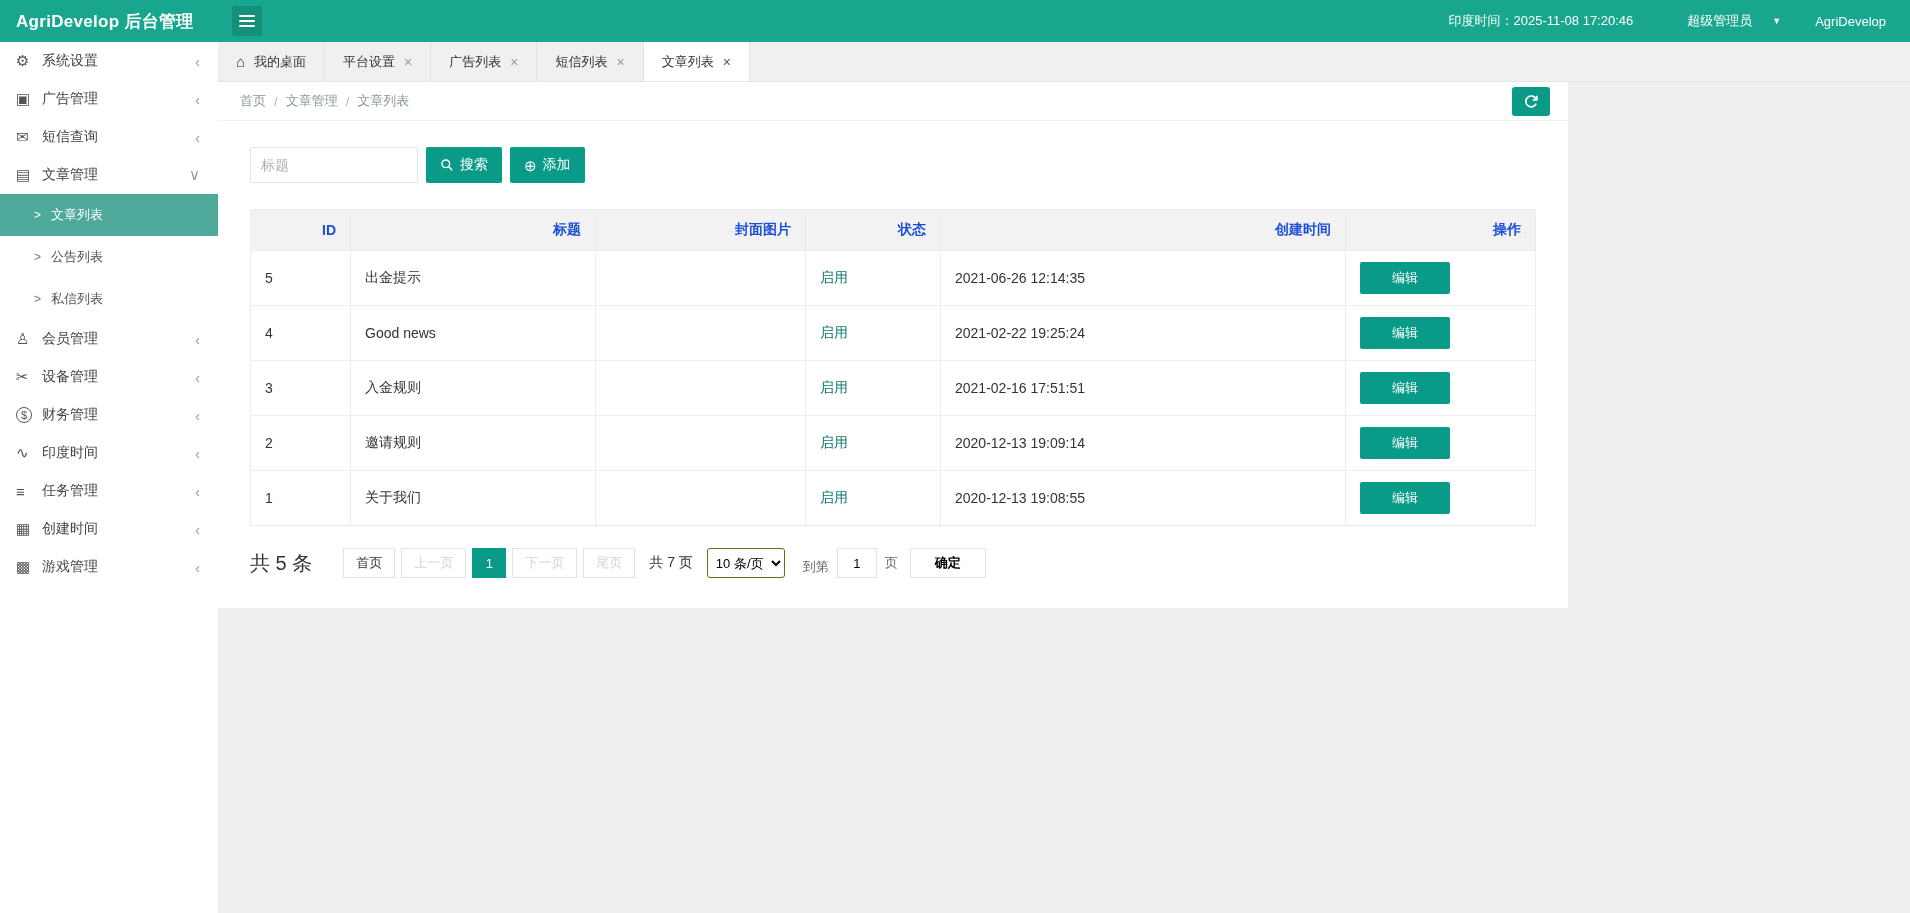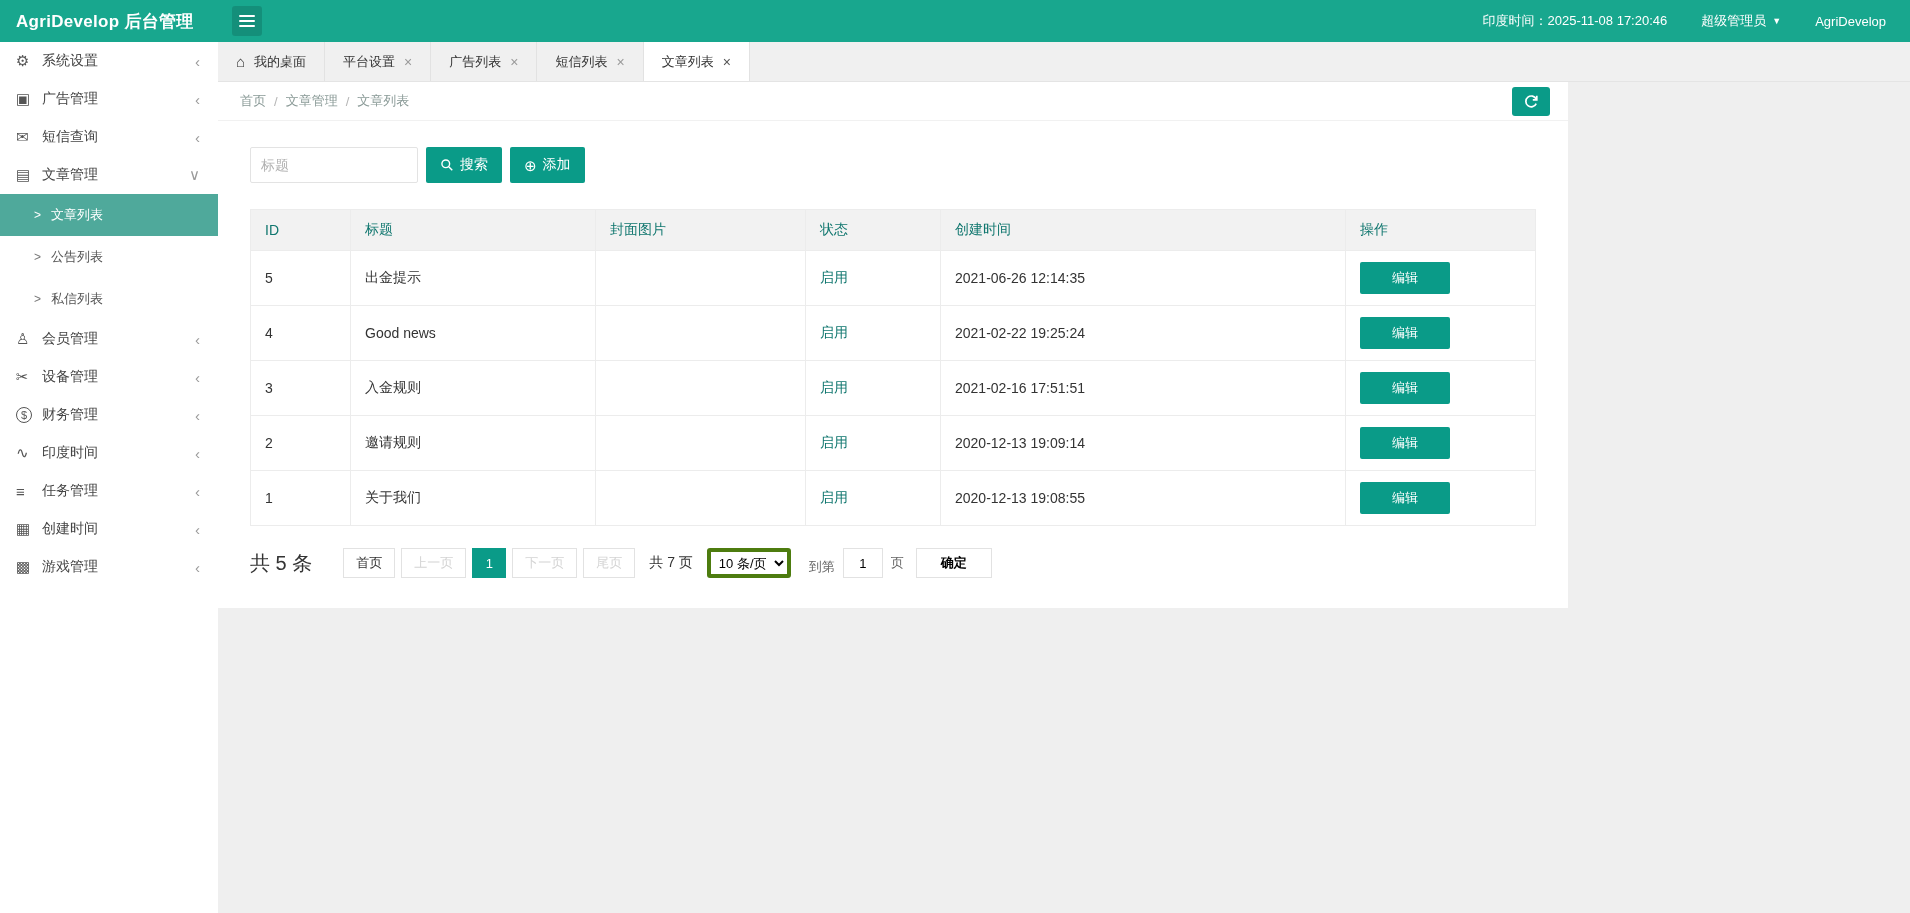--- a/index.html
+++ b/index.html
@@ -16,21 +16,21 @@
     background: #18A78E; color:#fff; display:flex; align-items:center;
   }
   .brand { width: 218px; padding-left: 16px; font-size: 17px; font-weight: bold; letter-spacing: .3px; }
   .hamburger {
     width: 30px; height: 30px; margin-left: 14px; border:none; border-radius:3px;
     background: rgba(0,0,0,.14); display:flex; flex-direction:column; justify-content:center;
     align-items:center; gap:3px; cursor:pointer;
   }
   .hb-bar { display:block; width:16px; height:2px; background:#fff; border-radius:1px; }
   .topbar-right { margin-left:auto; display:flex; align-items:center; gap:34px; padding-right:24px; font-size:13px; }
-  .top-role { display:flex; align-items:center; gap:6px; cursor:pointer; }
+  .top-role { display:flex; align-items:center; gap:20px; cursor:pointer;margin-left:20px; }
   .caret-down { font-size:9px; line-height:1; }
 
   
   .sidebar { position:absolute; left:0; top:42px; bottom:0; width:218px; background:#fff; }
   .side-item {
     height: 38px; display:flex; align-items:center; padding:0 18px 0 16px;
     font-size:14px; color:#444; cursor:pointer;
   }
   .si-icon { width:26px; font-size:15px; color:#555; text-align:left; }
   .si-icon.circled {
@@ -87,21 +87,21 @@
     border:none; border-radius:2px; font-size:14px; cursor:pointer;
     display:inline-flex; align-items:center; gap:6px;
   }
   .btn-teal .plus-glyph { font-size:15px; line-height:1; }
 
   
   table.data-table { width:100%; border-collapse:collapse; margin-top:26px; }
   .data-table th, .data-table td {
     border:1px solid #ececec; font-size:14px; text-align:left; padding:11px 14px;
   }
-  .data-table th { background:#f2f2f2; color:#0f766e; font-weight:normal; }
+  .data-table th { background:#f2f2f2; color:#1d4ed8; font-weight:bold;text-align:right; }
   .data-table td { color:#333; background:#fff; }
   .data-table th:nth-child(1){ width:100px; }
   .data-table th:nth-child(2){ width:245px; }
   .data-table th:nth-child(3){ width:210px; }
   .data-table th:nth-child(4){ width:135px; }
   .data-table th:nth-child(5){ width:405px; }
   .status-on { color:#0f766e; }
   .edit-btn {
     background:#0A9B88; color:#fff; border:none; border-radius:2px;
     padding:7px 32px; font-size:13px; cursor:pointer;
@@ -110,21 +110,21 @@
   
   .pager { display:flex; align-items:center; margin-top:22px; font-size:13px; color:#333; }
   .pager .total { font-size:20px; margin-right:31px;text-align:right; }
   .pg-btn {
     min-width:34px; height:30px; padding:0 12px; background:#fff;
     border:1px solid #e2e2e2; color:#333; font-size:13px; cursor:pointer; margin-right:6px;
   }
   .pg-btn.disabled { color:#d4d4d4; cursor:default; }
   .pg-btn.current { background:#0A9B88; border-color:#0A9B88; color:#fff; }
   .pages-label { margin:0 14px 0 8px; font-size:14px; }
-  .size-select { height:30px; font-size:13px; padding:0 4px; border:4px solid #4d7c0f; border-radius:3px; background:#fff; }
+  .size-select { height:30px; font-size:13px; padding:0 4px; border:1px solid #4d7c0f; border-radius:3px; background:#fff; }
   .goto-label { margin:7px 8px 0 18px; color:#666; }
   .goto-input { width:40px; height:30px; border:1px solid #e2e2e2; text-align:center; font-size:13px; outline:none; }
   .goto-suffix { margin:0 12px 0 8px; color:#666; }
   .confirm-btn { height:30px; padding:0 24px; background:#fff; border:1px solid #e2e2e2; font-size:13px; font-weight:bold; cursor:pointer; }
 </style>
 </head>
 <body>
 
 <div class="app">
 

